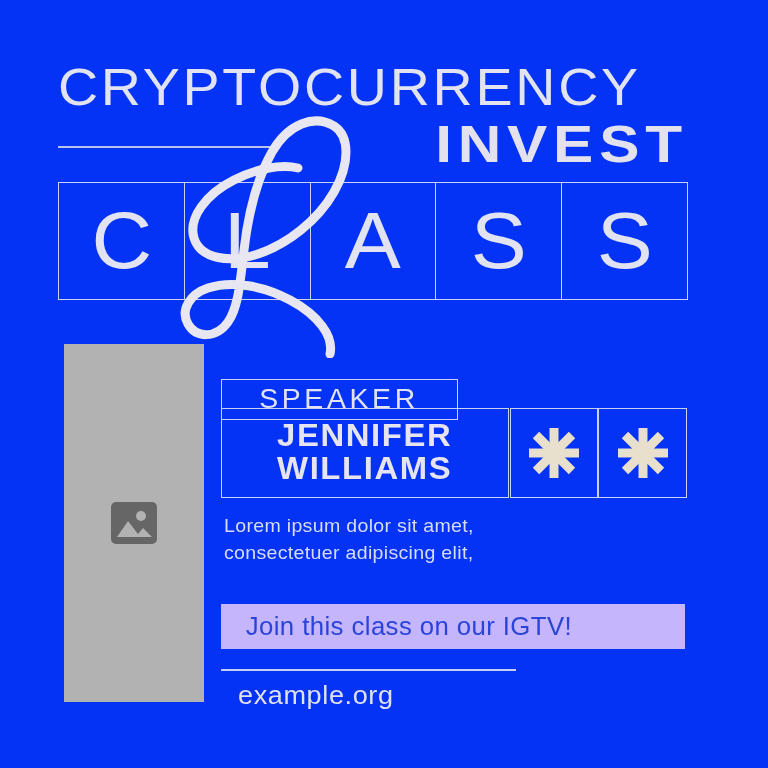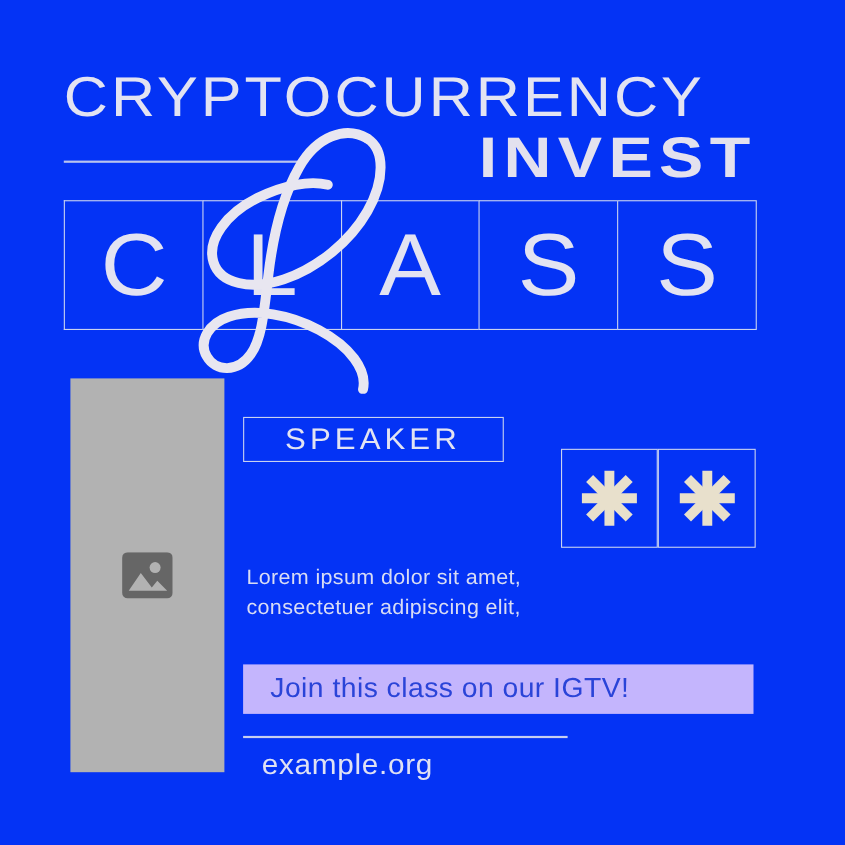--- a/index.html
+++ b/index.html
@@ -167,20 +167,24 @@
       <rect x="0" y="0" width="46" height="42" rx="5" fill="#666666"></rect>
       <circle cx="30" cy="14" r="5" fill="#b2b2b2"></circle>
       <path d="M6 35 L17 19 L27 32 L32 26 L41 35 Z" fill="#b2b2b2"></path>
     </svg>
   </div>
 
   <div class="speaker-tab">
     <span>SPEAKER</span>
   </div>
 
+  <div class="name-box">
+    <span>JENNIFER</span>
+    <span>WILLIAMS</span>
+  </div>
 
   <div class="star-box one">
     <svg width="56" height="56" viewBox="0 0 56 56">
       <g stroke="#e8e0cc" stroke-width="9" stroke-linecap="butt">
         <line x1="28" y1="3" x2="28" y2="53"></line>
         <line x1="3" y1="28" x2="53" y2="28"></line>
         <line x1="10" y1="10" x2="46" y2="46"></line>
         <line x1="46" y1="10" x2="10" y2="46"></line>
       </g>
       <circle cx="28" cy="28" r="8" fill="#e8e0cc"></circle>

